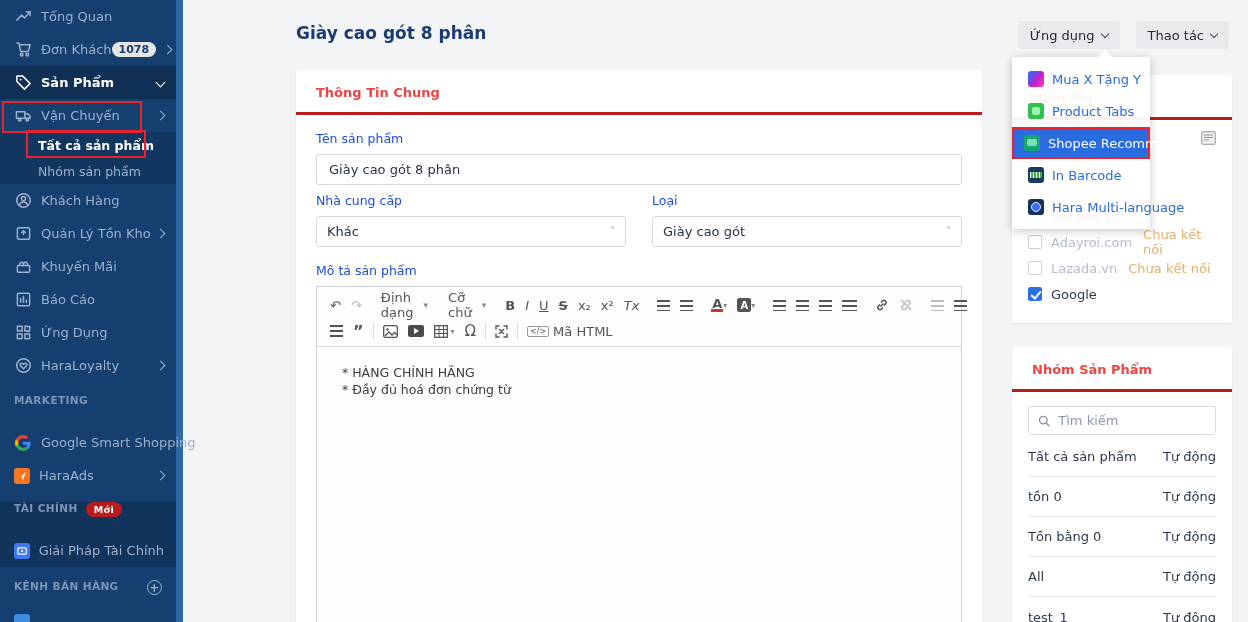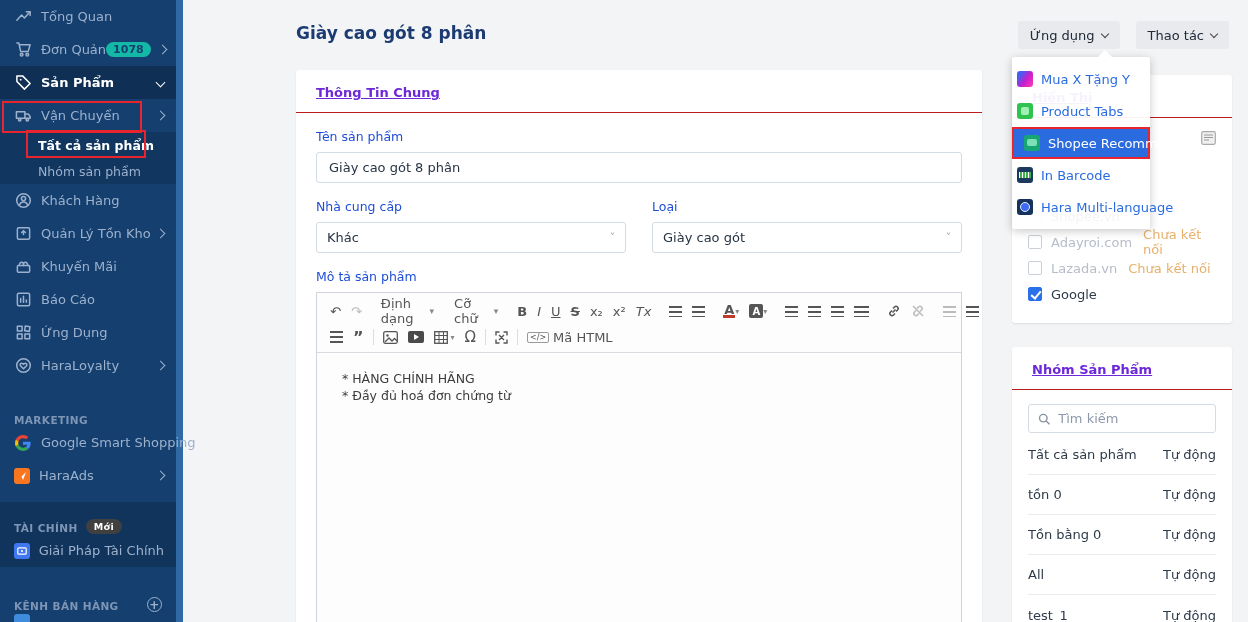--- a/index.html
+++ b/index.html
@@ -13,32 +13,32 @@
   .sb-scroll { position:absolute; right:0; top:0; width:7px; height:622px;
     background:#2e69a4; }
   .sb-inner { position:absolute; left:0; top:0; width:176px; }
   .sb-item { height:33px; display:flex; align-items:center; padding:0 12px 0 14px;
     cursor:pointer; white-space:nowrap;text-align:center; }
   .sb-item .lbl { margin-left:9px; }
   .sb-item.active { background:rgba(0,0,0,.24); color:#fff; font-weight:bold; }
   .sb-item.active svg { stroke:#fff; }
   .sb-icon { width:18px; height:18px; flex:0 0 18px; display:flex; align-items:center; justify-content:center; }
   .sb-icon svg { stroke:#9db1cc; fill:none; stroke-width:1.6; stroke-linecap:round; stroke-linejoin:round; }
-  .badge-count { margin-left:auto; background:#14b8a6; color:#16406f; font-size:11px;
+  .badge-count { margin-left:auto; background:#e5e5e5; color:#16406f; font-size:11px;
     font-weight:bold; border-radius:9px; padding:1px 7px; }
   .chev { width:7px; height:7px; border-right:1.6px solid #9db1cc; border-bottom:1.6px solid #9db1cc; flex:0 0 auto; }
   .chev.r { transform:rotate(-45deg); margin-left:auto; }
   .sb-item .badge-count + .chev.r { margin-left:8px; }
   .chev.d { transform:rotate(45deg); margin-left:auto; border-color:#fff; }
   .submenu { background:rgba(0,0,0,.13); }
   .sub-item { height:26px; display:flex; align-items:center; padding-left:38px; cursor:pointer; font-size:12.5px; }
   .sub-item.active { color:#fff; font-weight:bold; }
-  .sb-header { height:32px; display:flex; align-items:flex-end; padding:0 14px;
+  .sb-header { height:32px; display:flex; align-items:flex-start; padding:0 14px;
     font-size:10.5px; font-weight:bold; letter-spacing:.4px; color:#7e95b5; }
-  .badge-new { background:#404040; color:#fff; font-size:9.5px; font-weight:bold;
+  .badge-new { background:#b91c1c; color:#fff; font-size:9.5px; font-weight:bold;
     border-radius:8px; padding:2px 8px; margin-left:8px; }
   .finance-band { background:rgba(0,0,0,.17); margin-top:10px; padding-bottom:0; }
   .sq-icon { width:16px; height:16px; border-radius:3px; display:flex; align-items:center; justify-content:center; }
   .plus-circle { margin-left:auto; width:15px; height:15px; border:1.4px solid #9db1cc;
     border-radius:50%; color:#9db1cc; font-size:12px; line-height:12px;
     display:flex; align-items:center; justify-content:center; }
   .cut-icon { position:absolute; left:14px; top:614px; width:16px; height:16px;
     background:#3f8cdf; border-radius:3px; }
   .redbox { position:absolute; border:2px solid #e8242d; z-index:6; pointer-events:none; }
 
@@ -46,41 +46,41 @@
   .main { position:absolute; left:183px; top:0; width:1065px; height:622px; }
   .page-title { position:absolute; left:113px; top:23px; font-size:17px;
     font-weight:bold; color:#1c3b72; }
   .top-btns { position:absolute; right:19px; top:21px; display:flex; gap:16px; }
   .btn { background:#e8eaed; border-radius:3px; height:28px; padding:0 12px;
     display:flex; align-items:center; color:#222b38; cursor:pointer; }
   .btn .bchev { width:6px; height:6px; border-right:1.4px solid #444;
     border-bottom:1.4px solid #444; transform:rotate(45deg); margin-left:7px; margin-top:-3px; }
 
   .card { background:#fff; border-radius:3px; box-shadow:0 1px 2px rgba(0,0,0,.09); }
-  .card-hd { padding:15px 20px 12px; font-weight:bold; color:#6d28d9; border-bottom:1px solid #b91c1c;text-decoration:underline; }
+  .card-hd { padding:15px 20px 12px; font-weight:bold; color:#ef4444; border-bottom:3px solid #b91c1c; }
 
   .form-card { position:absolute; left:113px; top:70px; width:686px; height:600px; }
   .form-body { padding:16px 20px; }
   .f-label { color:#1d4ed8; font-size:12.5px; margin-bottom:8px; }
   .t-input { width:100%; height:31px; border:1px solid #d5dbe2; border-radius:3px;
     padding:0 12px; font:13px "DejaVu Sans","Liberation Sans",sans-serif; color:#273444; }
-  .two-col { display:flex; gap:26px; margin-top:16px; }
+  .two-col { display:flex; gap:26px; margin-top:8px; }
   .col { flex:1; }
   .sel { height:31px; border:1px solid #d5dbe2; border-radius:3px; padding:0 10px;
     display:flex; align-items:center; color:#273444; cursor:pointer; background:#fff; }
   .sel .caret { margin-left:auto; color:#9aa4b2; font-size:10px; }
 
   
   .editor { border:1px solid #cfd4da; margin-top:2px; }
   .ed-toolbar { background:#fdfdfd; border-bottom:1px solid #d8dce0; padding:5px 8px 2px; }
   .ed-row { display:flex; align-items:center; height:26px; color:#555; }
   .ed-btn { padding:0 5px; display:flex; align-items:center; cursor:pointer; color:#555; }
   .ed-btn.dis { color:#bbb; }
   .ed-sep { width:1px; height:16px; background:#ddd; margin:0 4px; }
-  .ed-dd { display:flex; align-items:center; gap:16px; padding:0 6px; cursor:pointer; }
+  .ed-dd { display:flex; align-items:center; gap:10px; padding:0 6px; cursor:pointer; }
   .ed-dd .dc { color:#888; font-size:9px; }
   .b{font-weight:bold} .i{font-style:italic} .u{text-decoration:underline} .s{text-decoration:line-through}
   .i-bars { width:13px; height:11px;
     background:repeating-linear-gradient(to bottom,#555 0 2px,transparent 2px 5px); }
   .a-color { display:flex; flex-direction:column; line-height:11px; align-items:center; font-weight:bold; }
   .a-color .bar { width:12px; height:3px; background:#c0392b; }
   .a-box { background:#555; color:#fff; width:14px; height:14px; border-radius:2px;
     display:flex; align-items:center; justify-content:center; font-size:10px; font-weight:bold; }
   .vid { width:16px; height:12px; background:#4a4a4a; border-radius:2px; position:relative; }
   .vid::after { content:""; position:absolute; left:6px; top:3px;
@@ -113,21 +113,21 @@
   .col-row { height:40px; display:flex; align-items:center; justify-content:space-between;
     border-bottom:1px solid #e8ebee; color:#2d3a4a; }
   .col-row:last-child { border-bottom:none; }
 
   
   .apps-menu { position:absolute; left:829px; top:57px; width:138px; z-index:20;
     background:rgba(255,255,255,.94); border-radius:3px;
     box-shadow:0 2px 10px rgba(0,0,0,.22); padding:6px 0; }
   .apps-menu::before { content:""; position:absolute; top:-5px; left:88px; width:10px; height:10px;
     background:#fff; transform:rotate(45deg); }
-  .menu-item { height:32px; display:flex; align-items:center; gap:8px; padding:0 5px;
+  .menu-item { height:32px; display:flex; align-items:center; gap:8px; padding:0 16px;
     color:#2a6ce0; cursor:pointer; white-space:nowrap; }
   .menu-item.selected { background:#2a6ce0; color:#fff; border:2px solid #e8242d; padding:0 10px; }
   .mi { width:16px; height:16px; border-radius:3px; flex:0 0 16px; position:relative; }
   .mi-gift { background:linear-gradient(125deg,#4a5cf0 0%,#4a5cf0 22%,#c61ecf 55%,#ff3db0 100%); }
   .mi-tabs { background:#2ec24e; } .mi-tabs::after { content:""; position:absolute; inset:4px; background:#9ff0b2; border-radius:2px; }
   .mi-rec { background:#17a673; } .mi-rec::after { content:""; position:absolute; inset:4px 3px 5px 3px; background:#7ce0b8; border-radius:2px; }
   .mi-lang { background:#16325c; } .mi-lang::after { content:""; position:absolute; inset:3px; border:1.6px solid #e8f0ff; border-radius:50%; background:#3f6af5; }
   .mi-bar { background:#1c3a5e; } .mi-bar::after { content:""; position:absolute; left:2px; right:2px; top:5px; height:6px;
     background:repeating-linear-gradient(90deg,#fff 0 1px,#3fae49 1px 3px); }
 </style>
@@ -149,21 +149,21 @@
     </div>
 
     <div class="sb-item">
       <span class="sb-icon">
         <svg width="17" height="17" viewBox="0 0 18 18">
             <path d="M2 2h2l2 9h8l2-7H5"></path>
             <circle cx="7" cy="14.5" r="1.4"></circle>
             <circle cx="13" cy="14.5" r="1.4"></circle>
           </svg>
         </span>
-      <span class="lbl">Đơn Quản</span>
+      <span class="lbl">Đơn Khách</span>
       <span class="badge-count">1078</span>
       <span class="chev r"></span>
     </div>
 
     <div class="sb-item active">
       <span class="sb-icon">
         <svg width="17" height="17" viewBox="0 0 18 18">
             <path d="M2 2h6l8 8-6 6-8-8z"></path>
             <circle cx="6" cy="6" r="1" fill="#fff" stroke="none"></circle>
           </svg>

